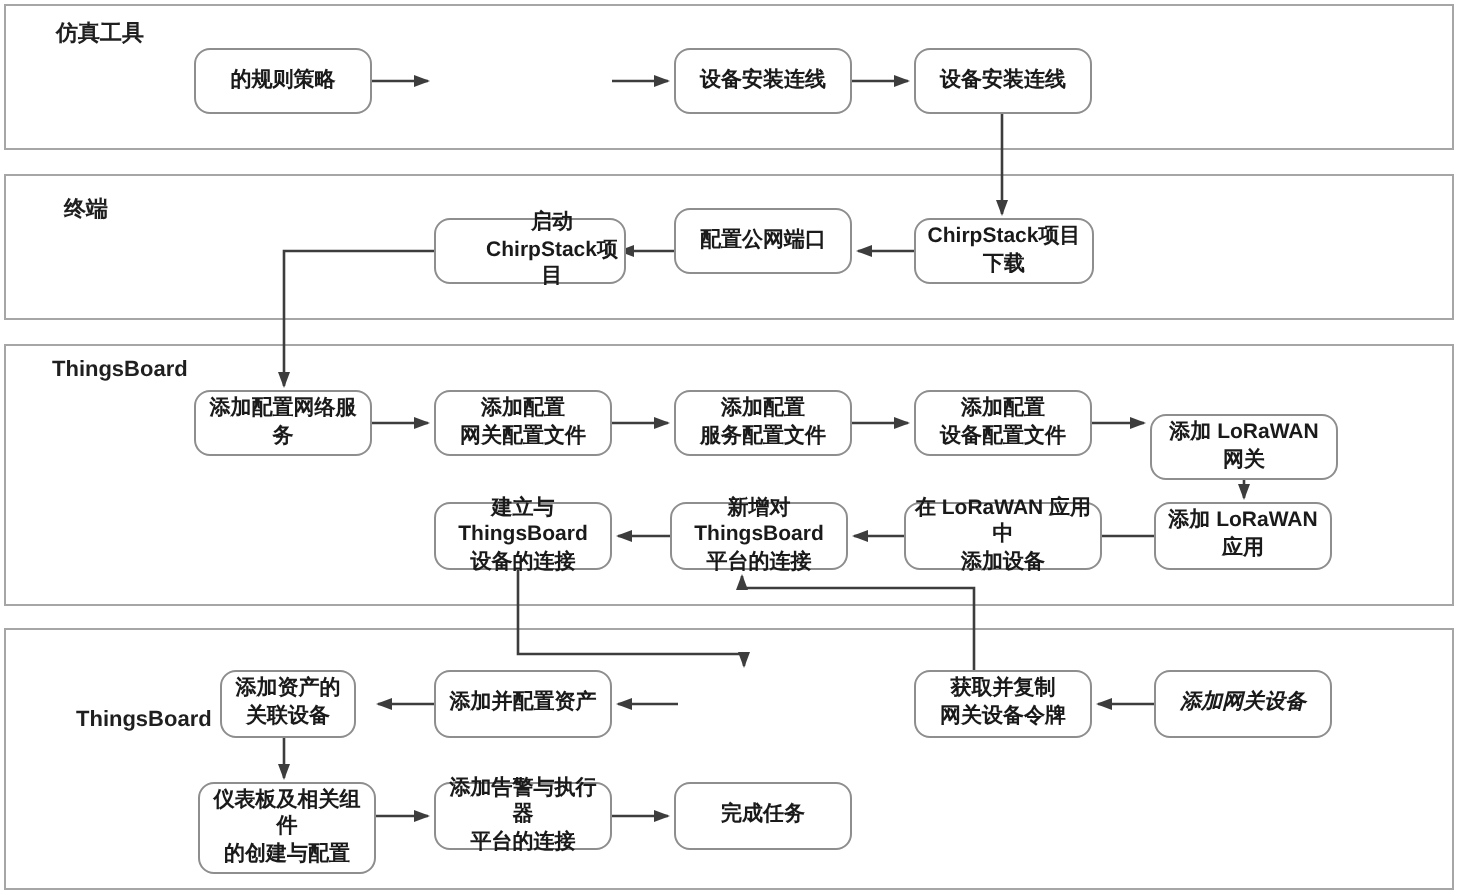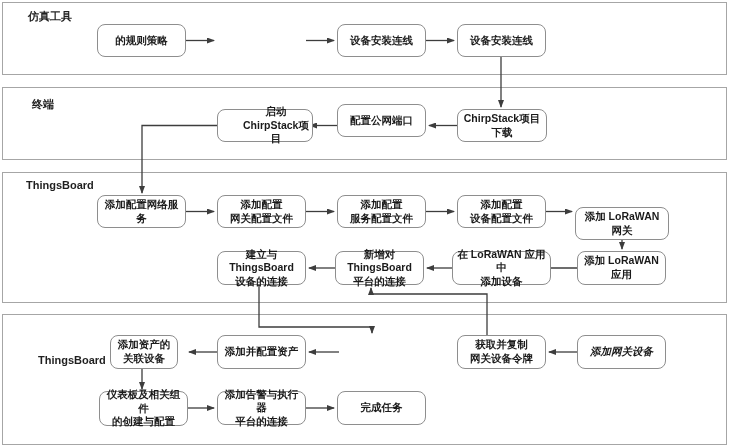--- a/index.html
+++ b/index.html
@@ -126,19 +126,19 @@
 添加设备</div>
   <div class="node" style="left:577px;top:251px;width:89px;height:34px;">添加 LoRaWAN 应用</div>
 
   <div class="node" style="left:110px;top:335px;width:68px;height:34px;">添加资产的
 关联设备</div>
   <div class="node" style="left:217px;top:335px;width:89px;height:34px;">添加并配置资产</div>
   <div class="node" style="left:457px;top:335px;width:89px;height:34px;">获取并复制
 网关设备令牌</div>
   <div class="node" style="left:577px;top:335px;width:89px;height:34px;font-style:italic;">添加网关设备</div>
 
-  <div class="node" style="left:99px;top:391px;width:89px;height:35px;">仪表板及相关组件
+  <div class="node" style="left:99px;top:391px;width:89px;height:46px;">仪表板及相关组件
 的创建与配置</div>
   <div class="node" style="left:217px;top:391px;width:89px;height:34px;">添加告警与执行器
 平台的连接</div>
   <div class="node" style="left:337px;top:391px;width:89px;height:34px;">完成任务</div>
 
 </div>
 
 </body></html>

